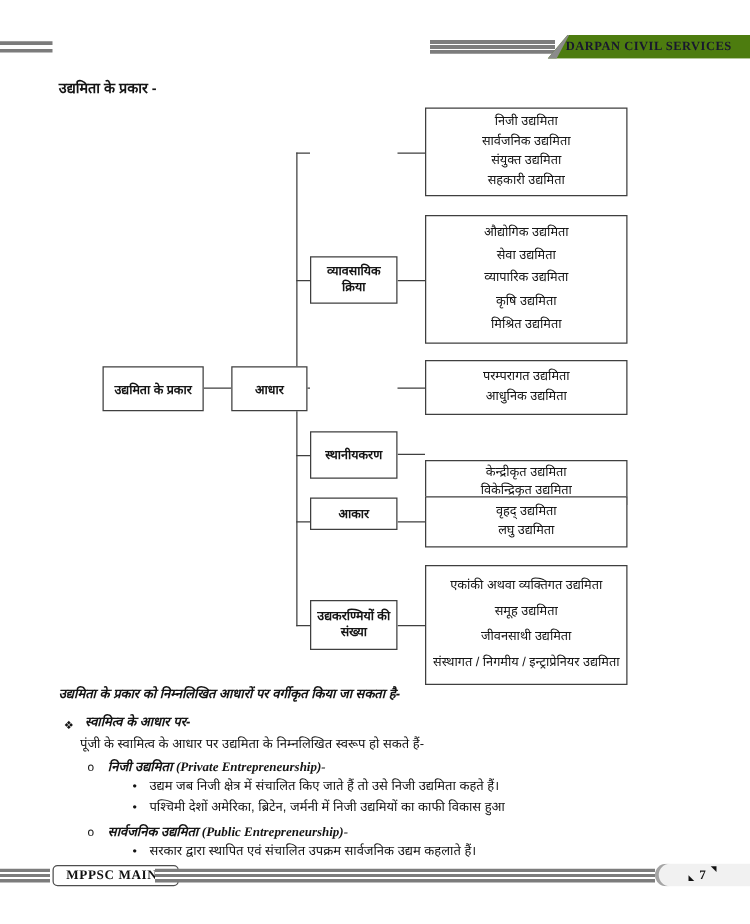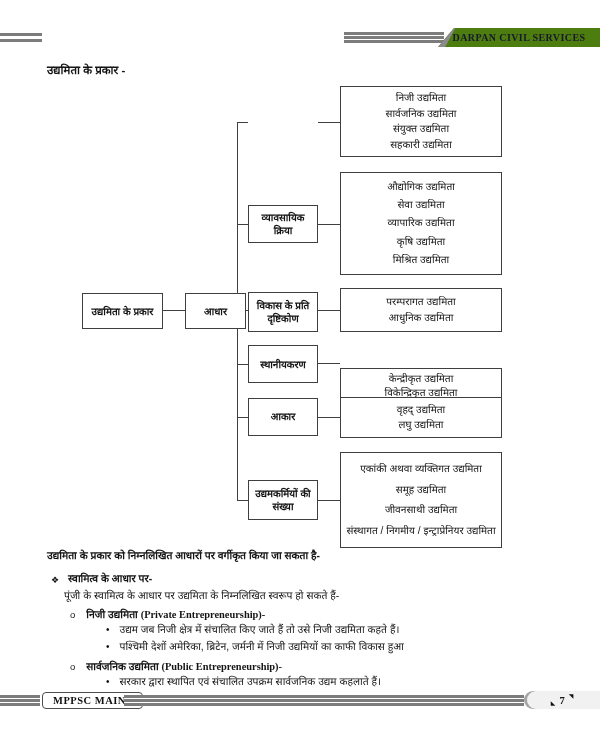--- a/index.html
+++ b/index.html
@@ -33,21 +33,21 @@
   .cat  { left:248px; width:70px; font-weight:bold; font-size:10px; line-height:13px; padding:2px; }
   .root { left:82px;  top:293px; width:81px; height:36px; font-weight:bold; font-size:10px; padding:2px; }
   .hub  { left:185px; top:293px; width:61px; height:36px; font-weight:bold; font-size:10px; }
   .dbox { left:340px; width:162px; flex-direction:column; justify-content:space-evenly;
     font-size:10.2px; line-height:12px; padding:2px 4px; }
   .hline,.vline { position:absolute; background:#3f3f3f; }
   .hline { height:1px; } .vline { width:1px; }
 
   
   .trow { position:absolute; display:flex; align-items:flex-start; font-size:10.4px; line-height:14px; }
-  .bold { font-weight:bold; }
+  .bold { font-weight:bold;font-style:italic; }
   .serif { font-family:"Liberation Serif", serif; }
   .marker { flex:0 0 auto; }
   .diamond { font-size:9px; margin-top:1px; }
   .omark { font-size:9.5px; font-weight:normal; }
   .dot { font-size:10px; }
 
   
   .footer-pill { position:absolute; left:42px; top:692px; height:17px; padding:0 10px;
     background:#fff; border:1px solid #4e4e4e; border-radius:4px;
     display:flex; align-items:center; font-family:"Liberation Serif", serif;
@@ -93,31 +93,28 @@
   <div class="box root">
     <span>उद्यमिता के प्रकार</span>
   </div>
   <div class="box hub">
     <span>आधार</span>
   </div>
 
   <div class="box cat" style="top:205px;height:38px;">
     <span>व्यावसायिक क्रिया</span>
   </div>
-  <div class="box cat" style="top:292px;height:40px;">
-    <span>विकास के प्रति दृष्टिकोण</span>
-  </div>
   <div class="box cat" style="top:345px;height:38px;">
     <span>स्थानीयकरण</span>
   </div>
-  <div class="box cat" style="top:398px;height:38px;font-family:Liberation Mono, monospace;">
+  <div class="box cat" style="top:398px;height:26px;">
     <span>आकार</span>
   </div>
   <div class="box cat" style="top:480px;height:40px;">
-    <span>उद्यमकर्मियों की संख्या</span>
+    <span>उद्यकरण्मियों की संख्या</span>
   </div>
 
   <div class="box dbox" style="top:86px;height:71px;">
     <div>निजी उद्यमिता</div>
     <div>सार्वजनिक उद्यमिता</div>
     <div>संयुक्त उद्यमिता</div>
     <div>सहकारी उद्यमिता</div>
   </div>
   <div class="box dbox" style="top:172px;height:103px;">
     <div>औद्योगिक उद्यमिता</div>

